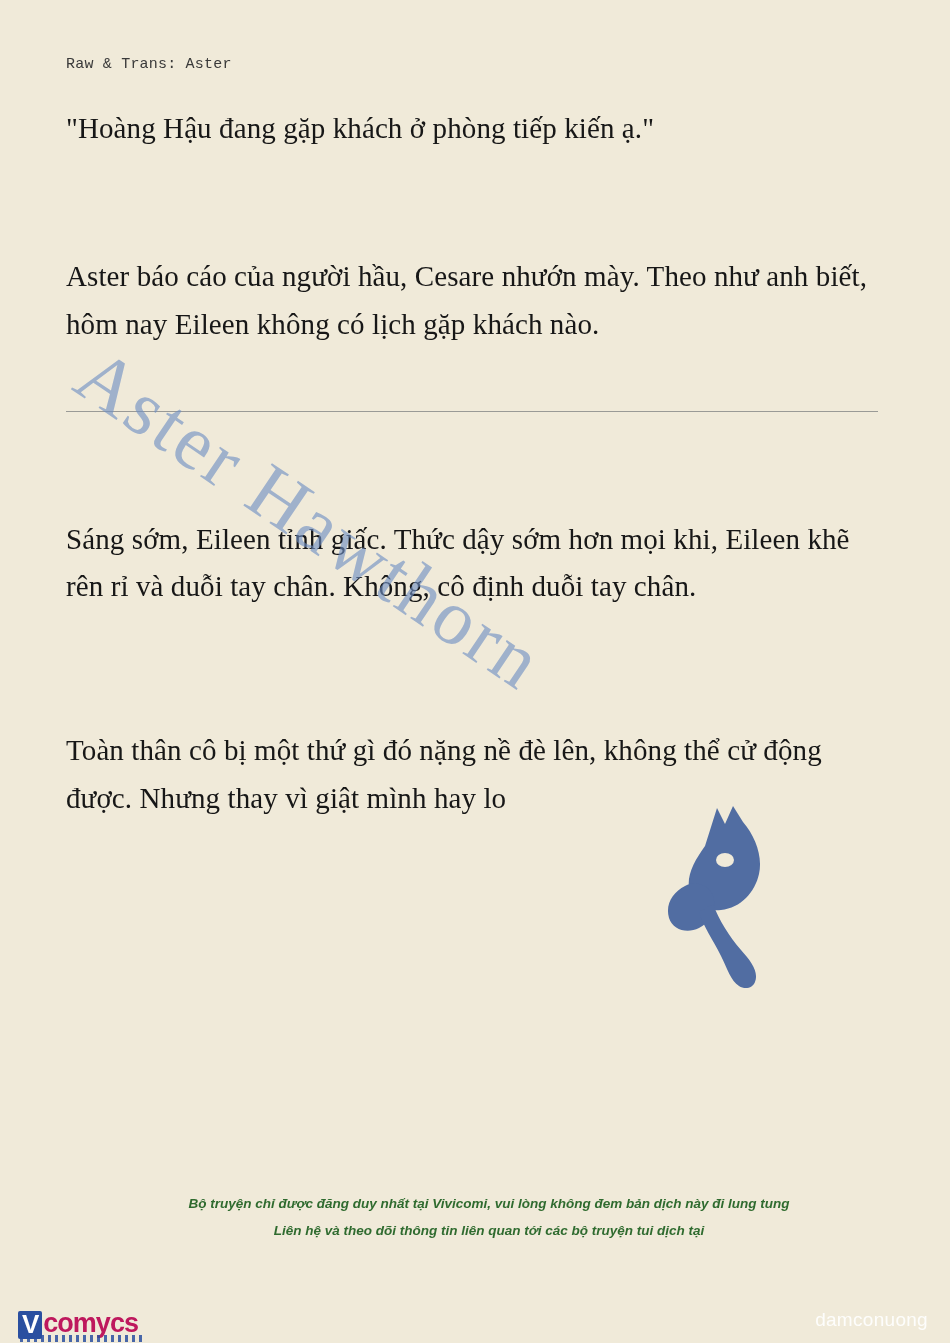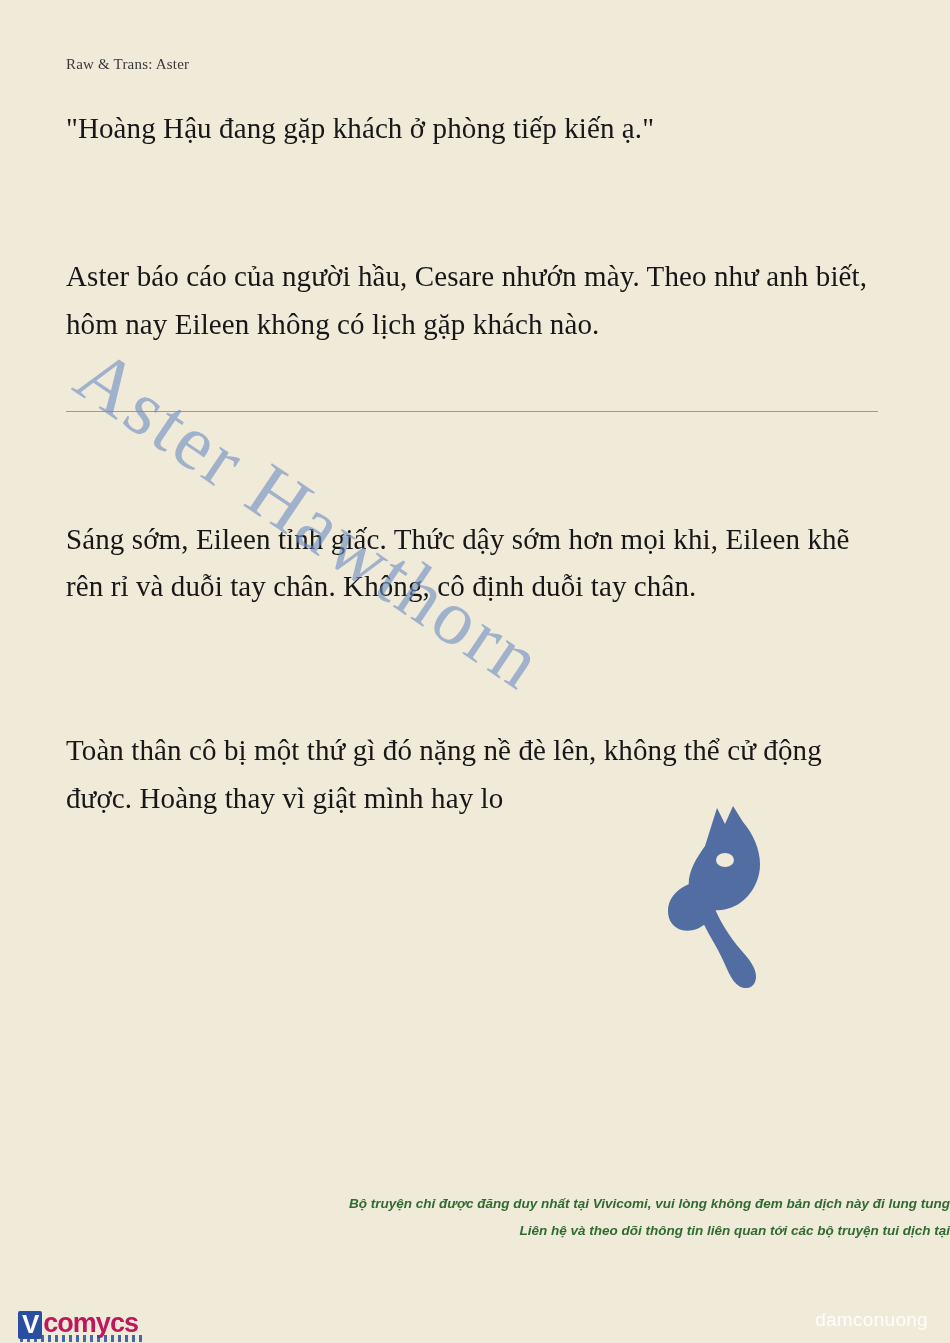--- a/index.html
+++ b/index.html
@@ -21,21 +21,21 @@
     width: 950px;
     height: 1343px;
     background: #f0ead9;
     overflow: hidden;
   }
 
   .credit-line {
     position: absolute;
     top: 56px;
     left: 66px;
-    font-family: Liberation Serif, serif;
+    font-family: Liberation Mono, monospace;
     font-size: 15px;
     color: #3a3a3a;
     letter-spacing: 0.2px;
   }
 
   .content {
     position: absolute;
     top: 105px;
     left: 66px;
     width: 818px;
@@ -87,21 +87,21 @@
     height: 190px;
     pointer-events: none;
     opacity: 0.92;
   }
 
   .footer-notes {
     position: absolute;
     left: 0;
     right: 0;
     top: 1190px;
-    text-align: right;
+    text-align: center;
     font-family: "Liberation Sans", sans-serif;
     font-style: italic;
     font-weight: bold;
     font-size: 13.5px;
     color: #2f6b2f;
     line-height: 2.0;
     padding-left: 28px;
   }
   .footer-notes div { margin: 0; }
 
@@ -165,21 +165,21 @@
 <div class="page">
 
   <div class="credit-line">Raw &amp; Trans: Aster</div>
 
   <div class="content">
     <p class="para first">"Hoàng Hậu đang gặp khách ở phòng tiếp kiến ạ."</p>
     <p class="para">Aster báo cáo của người hầu, Cesare nhướn mày. Theo như anh biết, hôm nay Eileen không có lịch gặp khách nào.</p>
     <div class="divider"></div>
     <p class="para">Sáng sớm, Eileen tỉnh giấc. Thức dậy sớm hơn mọi khi, Eileen khẽ rên rỉ và duỗi tay chân. Không, cô định duỗi tay chân.</p>
     <div class="spacer-lg"></div>
-    <p class="para">Toàn thân cô bị một thứ gì đó nặng nề đè lên, không thể cử động được. Hoàng thay vì giật mình hay lo</p>
+    <p class="para">Toàn thân cô bị một thứ gì đó nặng nề đè lên, không thể cử động được. Nhưng thay vì giật mình hay lo</p>
   </div>
 
   <div class="watermark">Aster Hawthorn</div>
 
   <div class="cat-mark">
     <svg viewBox="0 0 130 190" width="130" height="190" xmlns="http://www.w3.org/2000/svg">
       <g fill="#44639e">
         <path d="M62 8 L50 46 C40 60 32 74 34 88 C36 104 50 112 66 110 C86 108 100 92 104 74 C108 56 100 36 88 22 L78 6 L70 24 Z"></path>
         <path d="M30 86 C18 92 10 104 14 118 C18 130 32 134 44 128 C56 122 62 108 58 96 C55 86 42 80 30 86 Z"></path>
         <path d="M58 104 C64 120 74 136 86 150 C96 161 104 172 100 182 C98 188 90 190 84 186 C76 181 72 168 66 156 C58 140 48 126 44 112 Z"></path>

